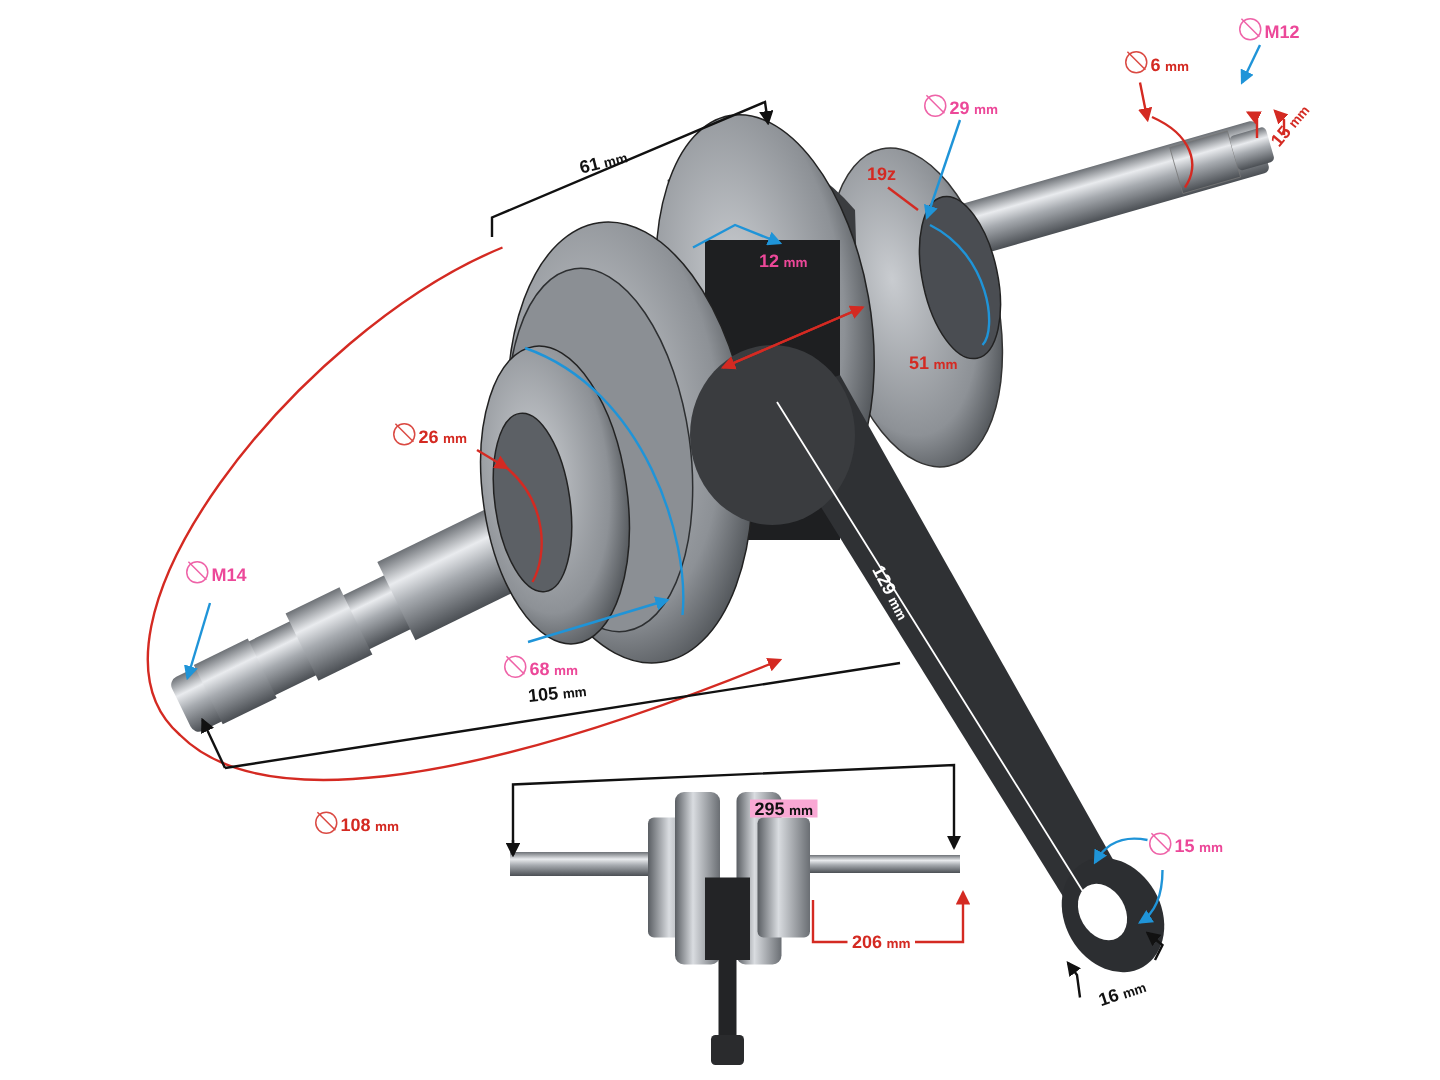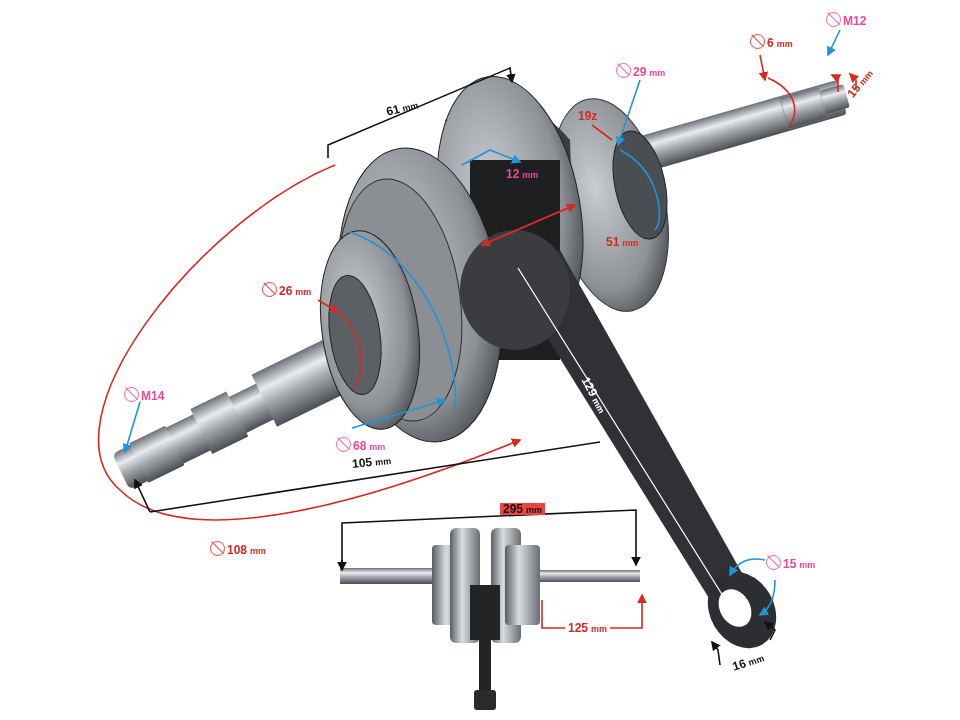--- a/index.html
+++ b/index.html
@@ -160,27 +160,27 @@
 <div class="lbl black fs12" style="left:386px;top:102px;transform:rotate(-14deg)"><span>61</span><span class="u">mm</span></div>
 
 <div class="lbl blue fs12" style="left:506px;top:168px"><span>12</span><span class="u">mm</span></div>
 
 <div class="lbl red fs12" style="left:606px;top:236px"><span>51</span><span class="u">mm</span></div>
 
 <div class="lbl red fs12" style="left:262px;top:282px"><span class="dia"></span><span>26</span><span class="u">mm</span></div>
 
 <div class="lbl white fs12" style="left:590px;top:375px;transform:rotate(62deg);transform-origin:left top"><span>129</span><span class="u">mm</span></div>
 
-<div class="lbl blue fs12" style="left:124px;top:387px"><span class="dia"></span><span>M14</span></div>
+<div class="lbl blue fs12" style="left:124px;top:374px"><span class="dia"></span><span>M14</span></div>
 
 <div class="lbl blue fs12" style="left:336px;top:437px"><span class="dia"></span><span>68</span><span class="u">mm</span></div>
 
 <div class="lbl black fs12" style="left:352px;top:456px;transform:rotate(-6deg)"><span>105</span><span class="u">mm</span></div>
 
 <div class="lbl red fs12" style="left:210px;top:541px"><span class="dia"></span><span>108</span><span class="u">mm</span></div>
 
-<div class="lbl black fs12" style="left:500px;top:503px;background:#ef4444;padding:0 3px"><span>295</span><span class="u">mm</span></div>
+<div class="lbl black fs12" style="left:500px;top:533px;background:#f9a8d4;padding:0 3px"><span>295</span><span class="u">mm</span></div>
 
-<div class="lbl red fs12" style="left:565px;top:622px;background:#fff;padding:0 3px"><span>125</span><span class="u">mm</span></div>
+<div class="lbl red fs12" style="left:565px;top:622px;background:#fff;padding:0 3px"><span>206</span><span class="u">mm</span></div>
 
 <div class="lbl blue fs12" style="left:766px;top:555px"><span class="dia"></span><span>15</span><span class="u">mm</span></div>
 
 <div class="lbl black fs12" style="left:732px;top:656px;transform:rotate(-18deg)"><span>16</span><span class="u">mm</span></div>
 
 </body></html>

